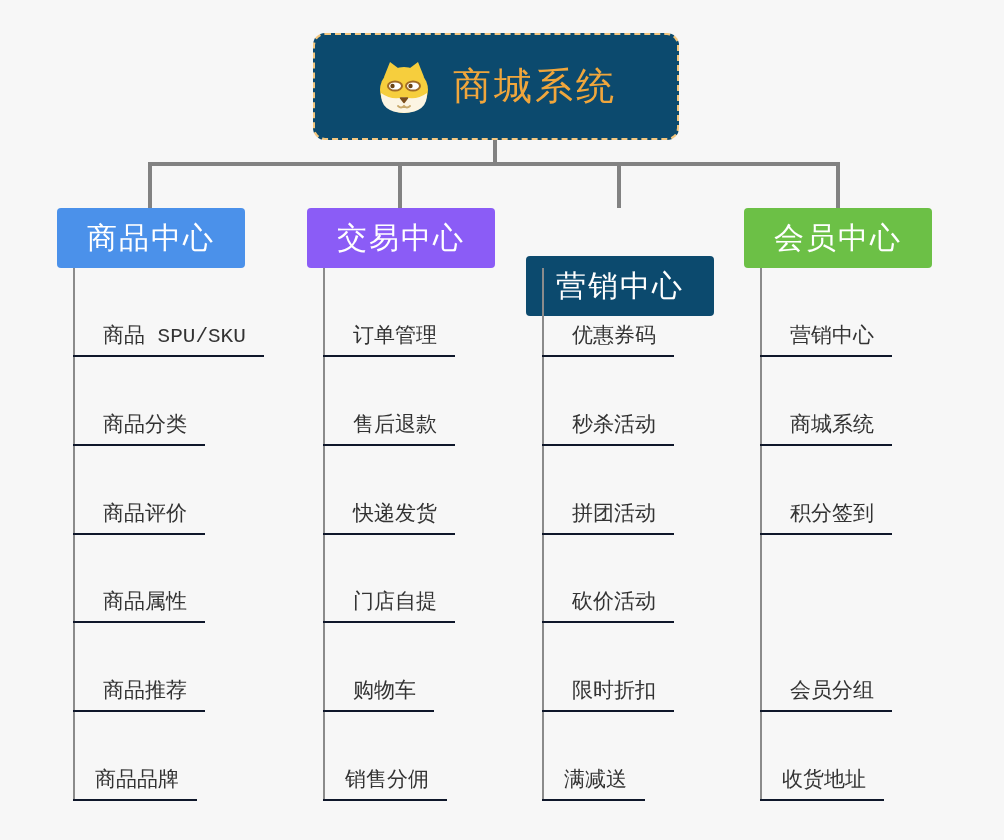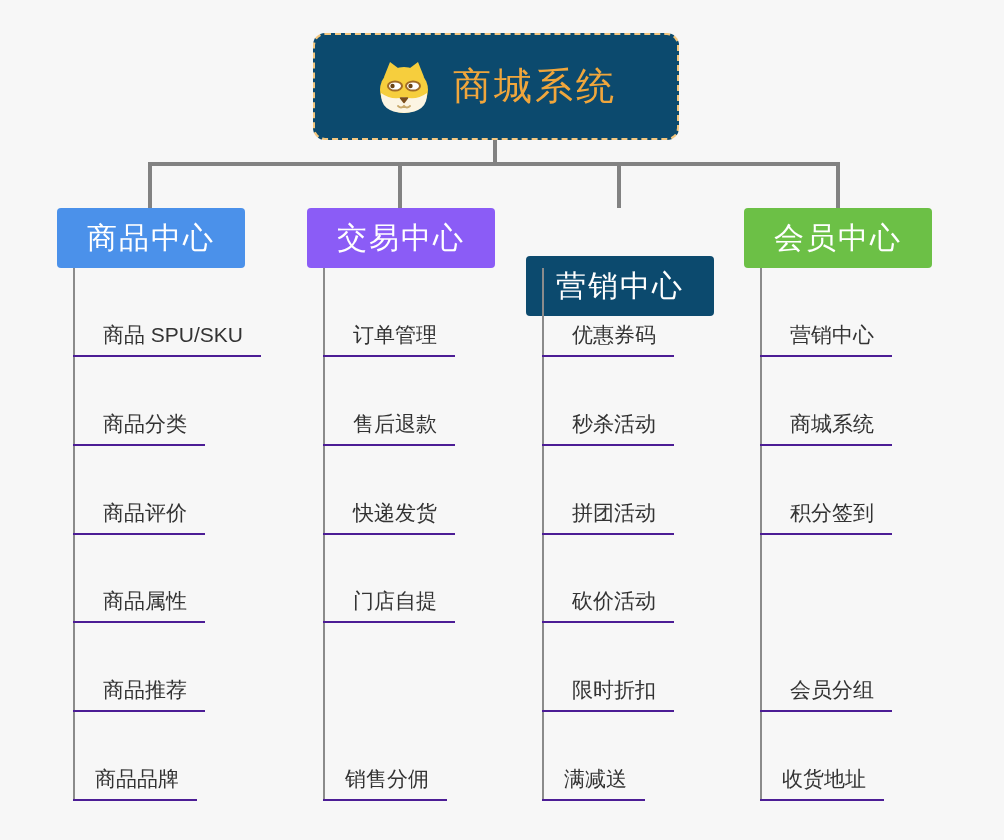--- a/index.html
+++ b/index.html
@@ -65,24 +65,25 @@
     width:2px;height:531px;
     background:#8b8b8b;
   }
   .branch-item{
     position:absolute;left:16px;
     width:max-content;
     height:46px;
     box-sizing:border-box;
     display:flex;align-items:flex-end;
     padding:0 18px 6px 30px;
-    border-bottom:2px solid #4c1d95;
+    border-bottom:2px solid #0f172a;
     font-size:21px;
     color:#333333;
     white-space:nowrap;
+    font-family:Liberation Mono, monospace;
   }
   .branch-item.i1{top:103px;}
   .branch-item.i2{top:192px;}
   .branch-item.i3{top:281px;}
   .branch-item.i4{top:369px;}
   .branch-item.i5{top:458px;}
   .branch-item.i6{top:547px;padding-left:22px;}
 </style>
 </head>
 <body>
@@ -123,20 +124,21 @@
     <div class="branch-item i6">商品品牌</div>
   </div>
 
   <div class="branch b2">
     <div class="branch-header" style="background: #8b5cf6;">交易中心</div>
     <div class="branch-spine"></div>
     <div class="branch-item i1">订单管理</div>
     <div class="branch-item i2">售后退款</div>
     <div class="branch-item i3">快递发货</div>
     <div class="branch-item i4">门店自提</div>
+    <div class="branch-item i5">购物车</div>
     <div class="branch-item i6">销售分佣</div>
   </div>
 
   <div class="branch b3">
     <div class="branch-header" style="background: #0c4a6e; margin-top: 48px;">营销中心</div>
     <div class="branch-spine"></div>
     <div class="branch-item i1">优惠券码</div>
     <div class="branch-item i2">秒杀活动</div>
     <div class="branch-item i3">拼团活动</div>
     <div class="branch-item i4">砍价活动</div>

